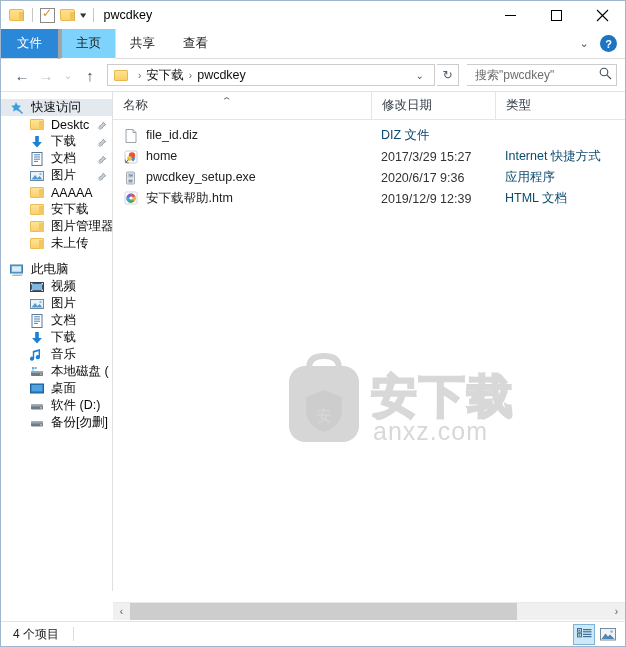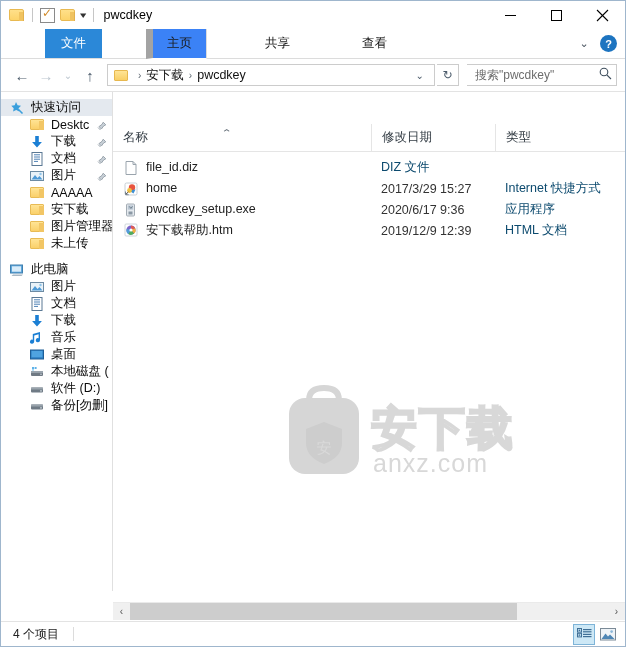--- a/index.html
+++ b/index.html
@@ -138,30 +138,29 @@
   .tab {
     display: flex;
     align-items: center;
     justify-content: center;
     font-size: 12.5px;
     color: #1a1a1a;
     padding: 0 14px;
     min-width: 44px;
     box-sizing: border-box;
     cursor: default;
-    margin-left: 44px;
   }
   .tab.file {
     background: #2b88d8;
     color: #ffffff;
     padding: 0 16px;
   }
   .tab.active-home {
-    background: #3b82f6;
-    border-left: 7px solid #a3a3a3;
+    background: #7dd3fc;
+    border-left: 4px solid #a3a3a3;
     border-right: 1px solid #dcdcdc;
     border-bottom: 1px solid #ffffff;
     margin-bottom: -1px;
   }
   .ribbon-right {
     position: absolute;
     right: 4px; top: 0;
     height: 29px;
     display: flex;
     align-items: center;
@@ -362,21 +361,20 @@
     background:#f2c665;
     box-sizing:border-box;
   }
 
   
   .filepane {
     flex: 1;
     position: relative;
     background: #ffffff;
     overflow: hidden;
-    margin-top: 32px;
   }
   .colheader {
     height: 27px;
     display: flex;
     align-items: center;
     border-bottom: 1px solid #e5e5e5;
     position: relative;
     background: #fff;
   }
   .col {
@@ -674,20 +672,33 @@
         <span class="nav-ico ic-pc">
           <svg width="16" height="16" viewBox="0 0 16 16">
               <rect x="1.5" y="3" width="12" height="8" fill="#5fa8dd" stroke="#3f7fae" stroke-width="1"></rect>
               <rect x="3" y="4.3" width="9" height="5.4" fill="#d9ecf9"></rect>
               <path d="M4 12.5 h10 l-1.5 1.5 H2.5 Z" fill="#a9b8c4"></path>
             </svg>
         </span>
         <span class="nav-label">此电脑</span>
       </div>
 
+      <div class="nav-item child">
+        <span class="nav-ico ic-vid">
+          <svg width="16" height="16" viewBox="0 0 16 16">
+              <rect x="1.5" y="3.5" width="13" height="9" fill="#4a5663" stroke="#374251" stroke-width="1"></rect>
+              <rect x="3" y="5" width="10" height="6" fill="#7fb8e0"></rect>
+              <rect x="2" y="4" width="1.4" height="1.4" fill="#e8eef3"></rect>
+              <rect x="2" y="10.6" width="1.4" height="1.4" fill="#e8eef3"></rect>
+              <rect x="12.6" y="4" width="1.4" height="1.4" fill="#e8eef3"></rect>
+              <rect x="12.6" y="10.6" width="1.4" height="1.4" fill="#e8eef3"></rect>
+            </svg>
+        </span>
+        <span class="nav-label">视频</span>
+      </div>
 
       <div class="nav-item child">
         <span class="nav-ico ic-pic">
           <svg width="16" height="16" viewBox="0 0 16 16">
               <rect x="1.5" y="3.5" width="13" height="9" fill="#e9f2f8" stroke="#6d8ba3" stroke-width="1"></rect>
               <path d="M2.5 11.5 L6 7 L8.5 10 L10.5 8 L13.5 11.5 Z" fill="#4e9ad6"></path>
               <circle cx="11.5" cy="6" r="1.2" fill="#8fc4e8"></circle>
             </svg>
         </span>
         <span class="nav-label">图片</span>
@@ -715,44 +726,44 @@
         <span class="nav-label">下载</span>
       </div>
 
       <div class="nav-item child">
         <span class="nav-ico ic-mus">
           <svg width="16" height="16" viewBox="0 0 16 16">
               <path d="M11 2 L11 10.2 a2.1 2.1 0 1 1 -1.4 -1.95 L9.6 4.2 L5.2 5.4 L5.2 11.6 a2.1 2.1 0 1 1 -1.4 -1.95 L3.8 3.9 Z" fill="#1b7fd4"></path>
             </svg>
         </span>
         <span class="nav-label">音乐</span>
-      </div>
-
-      <div class="nav-item child">
-        <span class="nav-ico ic-desk">
-          <svg width="16" height="16" viewBox="0 0 16 16">
-              <rect x="1.5" y="3" width="13" height="9" fill="#2e7fc4" stroke="#1e5e96" stroke-width="1"></rect>
-              <rect x="2.6" y="4" width="10.8" height="6.2" fill="#4fa3e0"></rect>
-            </svg>
-        </span>
-        <span class="nav-label">桌面</span>
       </div>
 
       <div class="nav-item child">
         <span class="nav-ico ic-drive">
           <svg width="16" height="16" viewBox="0 0 16 16">
               <rect x="2" y="7" width="12" height="5" rx="1" fill="#707a84"></rect>
               <rect x="2" y="7" width="12" height="2" fill="#9aa4ad"></rect>
               <rect x="3" y="3" width="2" height="2" fill="#5fb2e8"></rect>
               <rect x="5.6" y="3" width="2" height="2" fill="#5fb2e8"></rect>
               <rect x="3" y="5.2" width="2" height="1.4" fill="#8dd0f5"></rect>
               <circle cx="12" cy="10.3" r="0.8" fill="#cfd8de"></circle>
             </svg>
         </span>
         <span class="nav-label">本地磁盘 (</span>
+      </div>
+
+      <div class="nav-item child">
+        <span class="nav-ico ic-desk">
+          <svg width="16" height="16" viewBox="0 0 16 16">
+              <rect x="1.5" y="3" width="13" height="9" fill="#2e7fc4" stroke="#1e5e96" stroke-width="1"></rect>
+              <rect x="2.6" y="4" width="10.8" height="6.2" fill="#4fa3e0"></rect>
+            </svg>
+        </span>
+        <span class="nav-label">桌面</span>
       </div>
 
       <div class="nav-item child">
         <span class="nav-ico ic-drive">
           <svg width="16" height="16" viewBox="0 0 16 16">
               <rect x="2" y="6.5" width="12" height="5" rx="1" fill="#6f7a85"></rect>
               <rect x="2" y="6.5" width="12" height="2" fill="#99a3ac"></rect>
               <circle cx="12" cy="9.9" r="0.8" fill="#cfd8de"></circle>
             </svg>
         </span>

